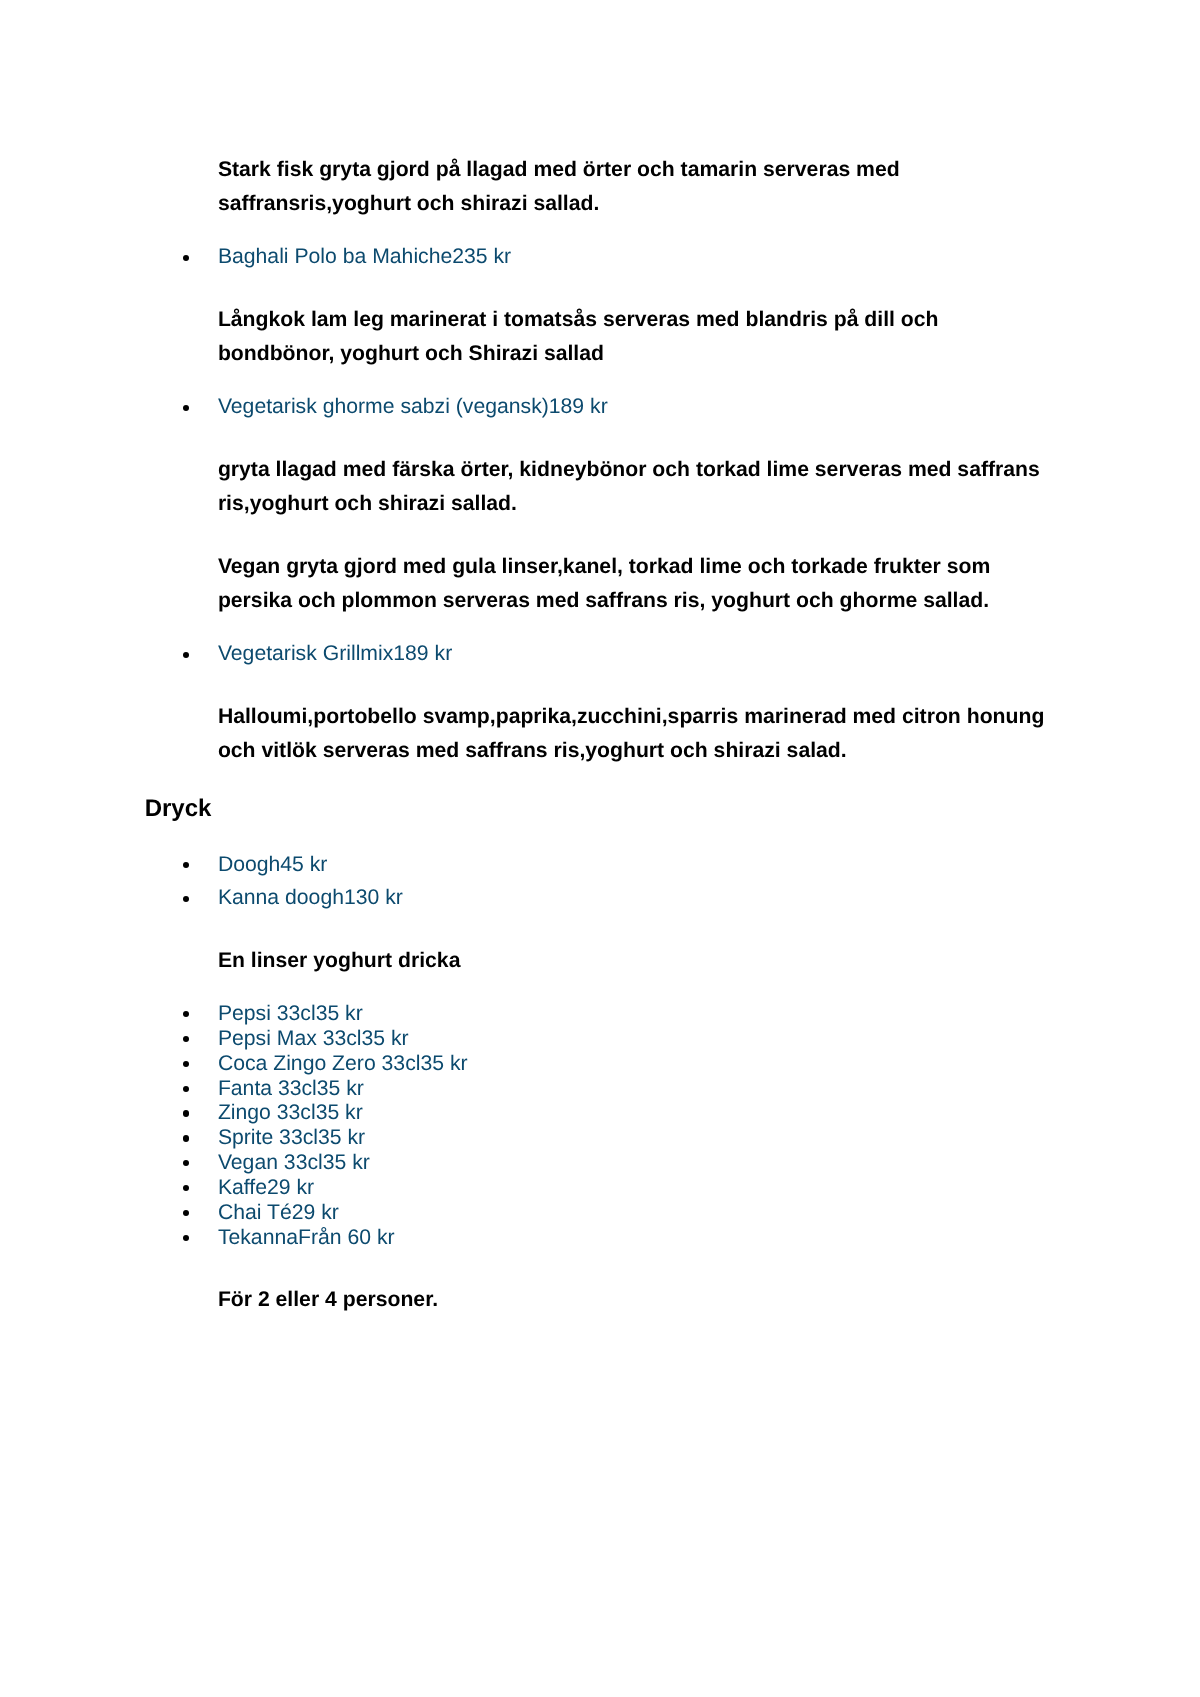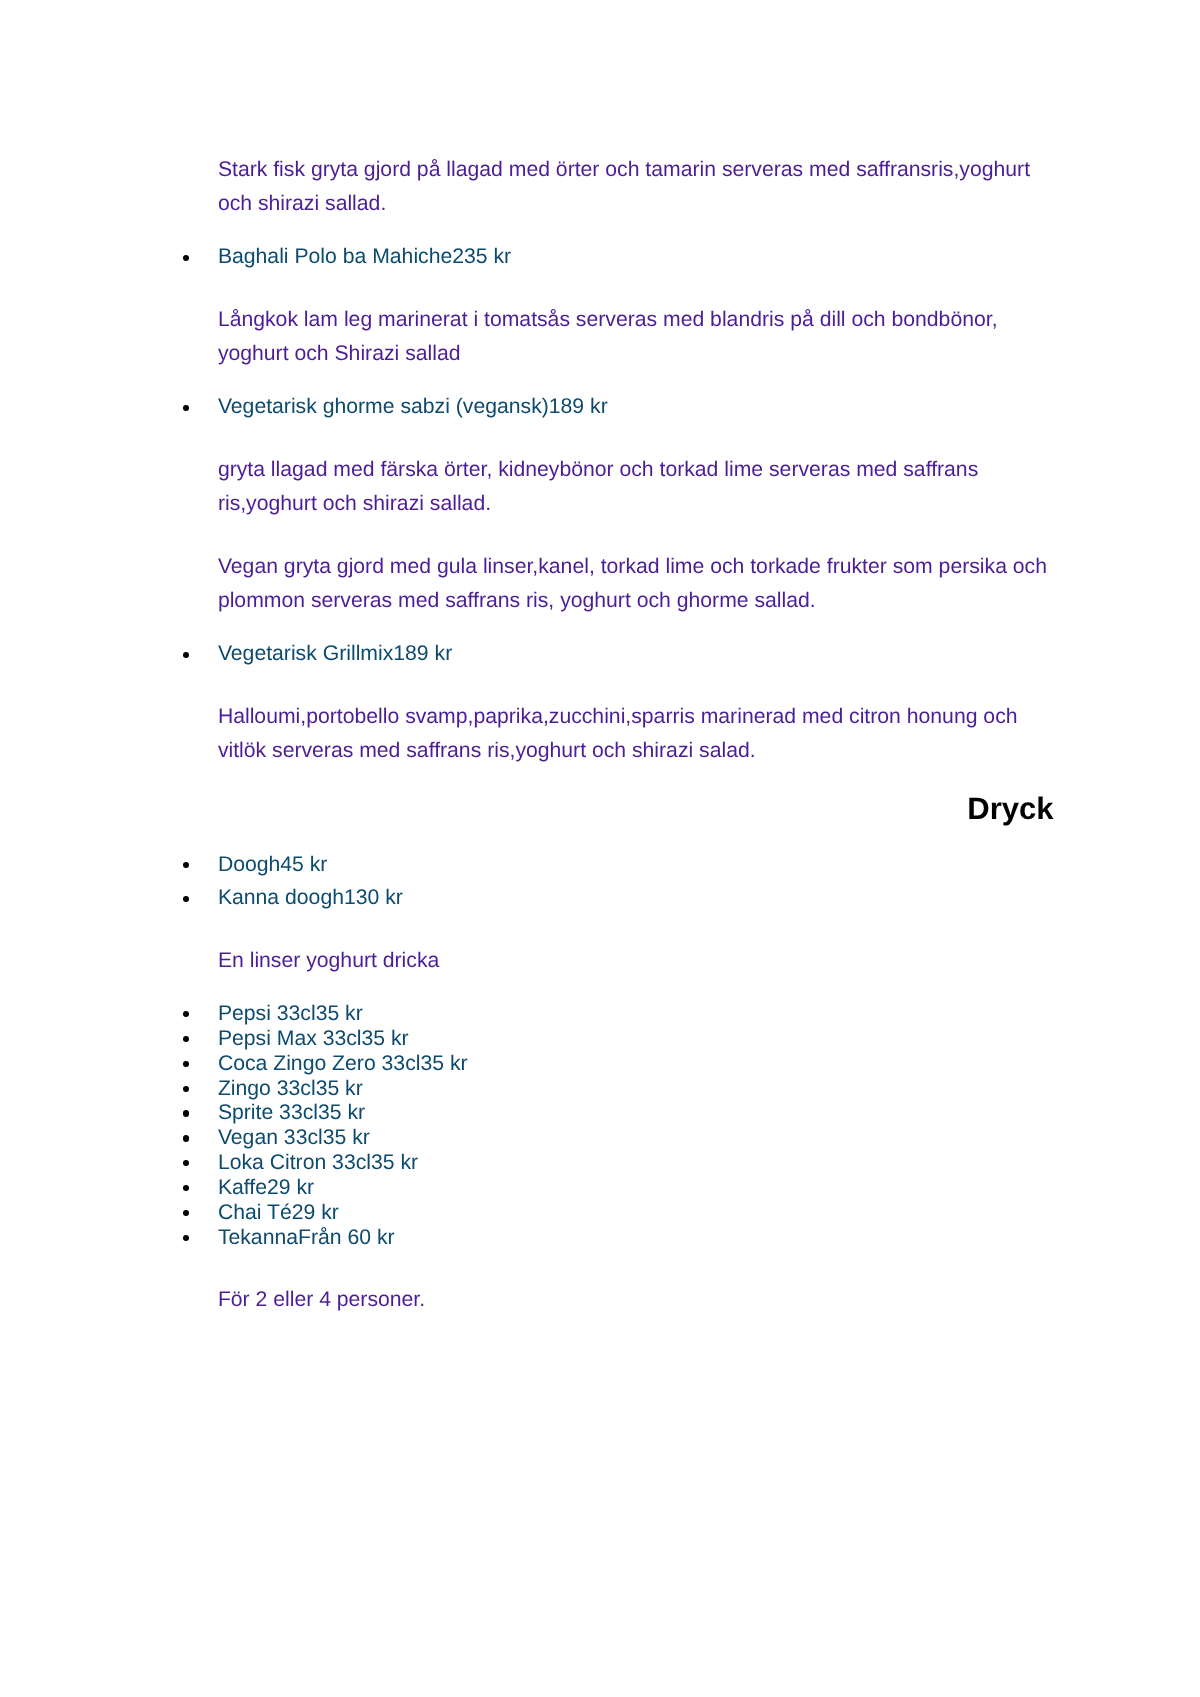--- a/index.html
+++ b/index.html
@@ -14,38 +14,38 @@
   .page {
     position:relative; width:1200px; height:1697px;
     background:#ffffff; overflow:hidden;
   }
   .doc { position:absolute; left:144.7px; top:124px; width:908.8px; }
 
   
   .heading, .desc, .item-text, li.row { will-change:opacity; }
 
   .heading {
-    font-size:31px; font-weight:700; color:#000000;
-    line-height:33.8px; margin:24px 0 22px 0; padding:0;text-align:right;
+    font-size:24px; font-weight:700; color:#000000;
+    line-height:33.8px; margin:24px 0 22px 0; padding:0;
   }
 
   ul.list { list-style:none; margin:0; padding:0; }
   li.row {
     position:relative; padding-left:73.2px;
     line-height:33.8px; font-size:21.2px;
   }
   li.row .bullet {
     position:absolute; left:38.3px; top:14.6px;
     width:6.2px; height:6.2px; background:#000000; border-radius:50%;
   }
   .item-text { font-size:21.2px; color:#0c4a6e; line-height:inherit; }
 
   .desc {
     margin:29.2px 0 19.5px 73.2px; padding:0;
-    font-size:21.2px; color:#4c1d95; line-height:33.8px;
+    font-size:21.2px; color:#000000; line-height:33.8px;font-weight:bold;
   }
 
   ul.compact { padding-top:4.5px; padding-bottom:3.2px; }
   ul.compact li.row { line-height:24.83px; }
   ul.compact li.row .bullet { top:9px; }
 </style>
 </head>
 <body>
 
 <div class="page">
@@ -69,23 +69,23 @@
     <li class="row"><span class="bullet"></span><span class="item-text">Doogh45 kr</span></li>
    </ul>
    <ul class="list">
     <li class="row"><span class="bullet"></span><span class="item-text">Kanna doogh130 kr</span></li>
    </ul>
    <p class="desc">En linser yoghurt dricka</p>
    <ul class="list compact">
     <li class="row"><span class="bullet"></span><span class="item-text">Pepsi 33cl35 kr</span></li>
     <li class="row"><span class="bullet"></span><span class="item-text">Pepsi Max 33cl35 kr</span></li>
     <li class="row"><span class="bullet"></span><span class="item-text">Coca Zingo Zero 33cl35 kr</span></li>
+    <li class="row"><span class="bullet"></span><span class="item-text">Fanta 33cl35 kr</span></li>
     <li class="row"><span class="bullet"></span><span class="item-text">Zingo 33cl35 kr</span></li>
     <li class="row"><span class="bullet"></span><span class="item-text">Sprite 33cl35 kr</span></li>
     <li class="row"><span class="bullet"></span><span class="item-text">Vegan 33cl35 kr</span></li>
-    <li class="row"><span class="bullet"></span><span class="item-text">Loka Citron 33cl35 kr</span></li>
     <li class="row"><span class="bullet"></span><span class="item-text">Kaffe29 kr</span></li>
     <li class="row"><span class="bullet"></span><span class="item-text">Chai Té29 kr</span></li>
     <li class="row"><span class="bullet"></span><span class="item-text">TekannaFrån 60 kr</span></li>
    </ul>
    <p class="desc">För 2 eller 4 personer.</p>
   </div>
 </div>
 
 </body></html>

